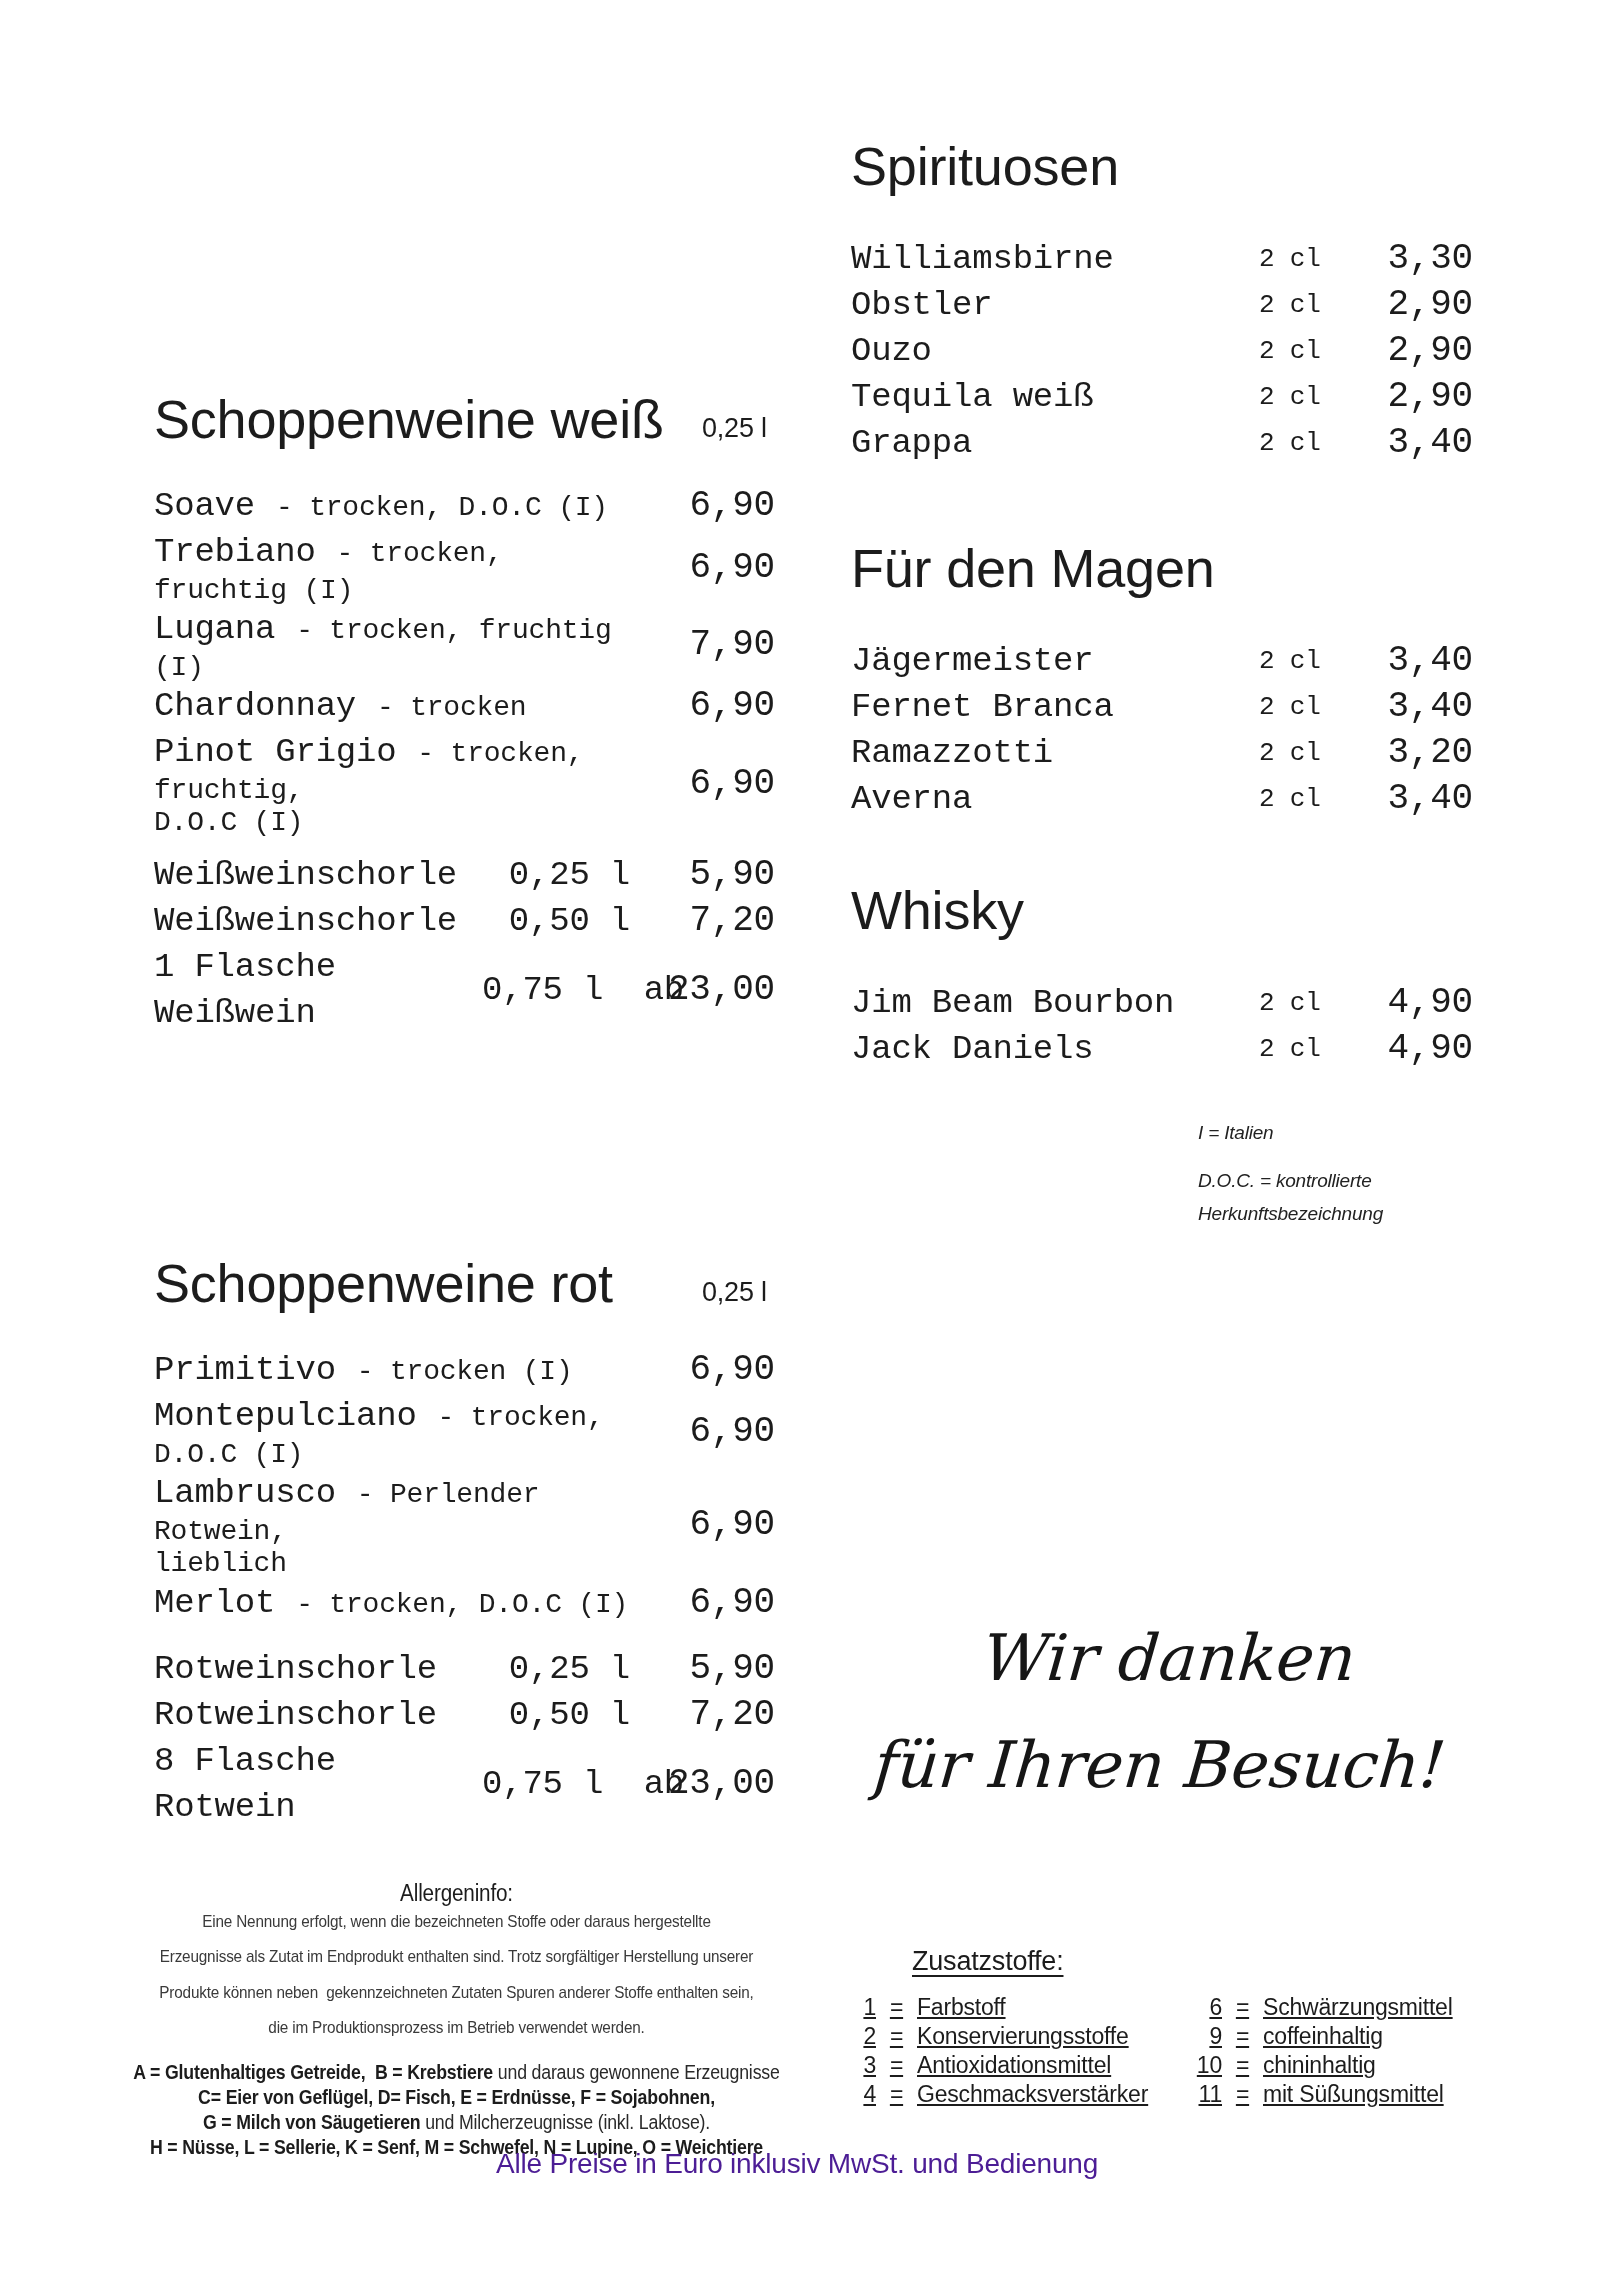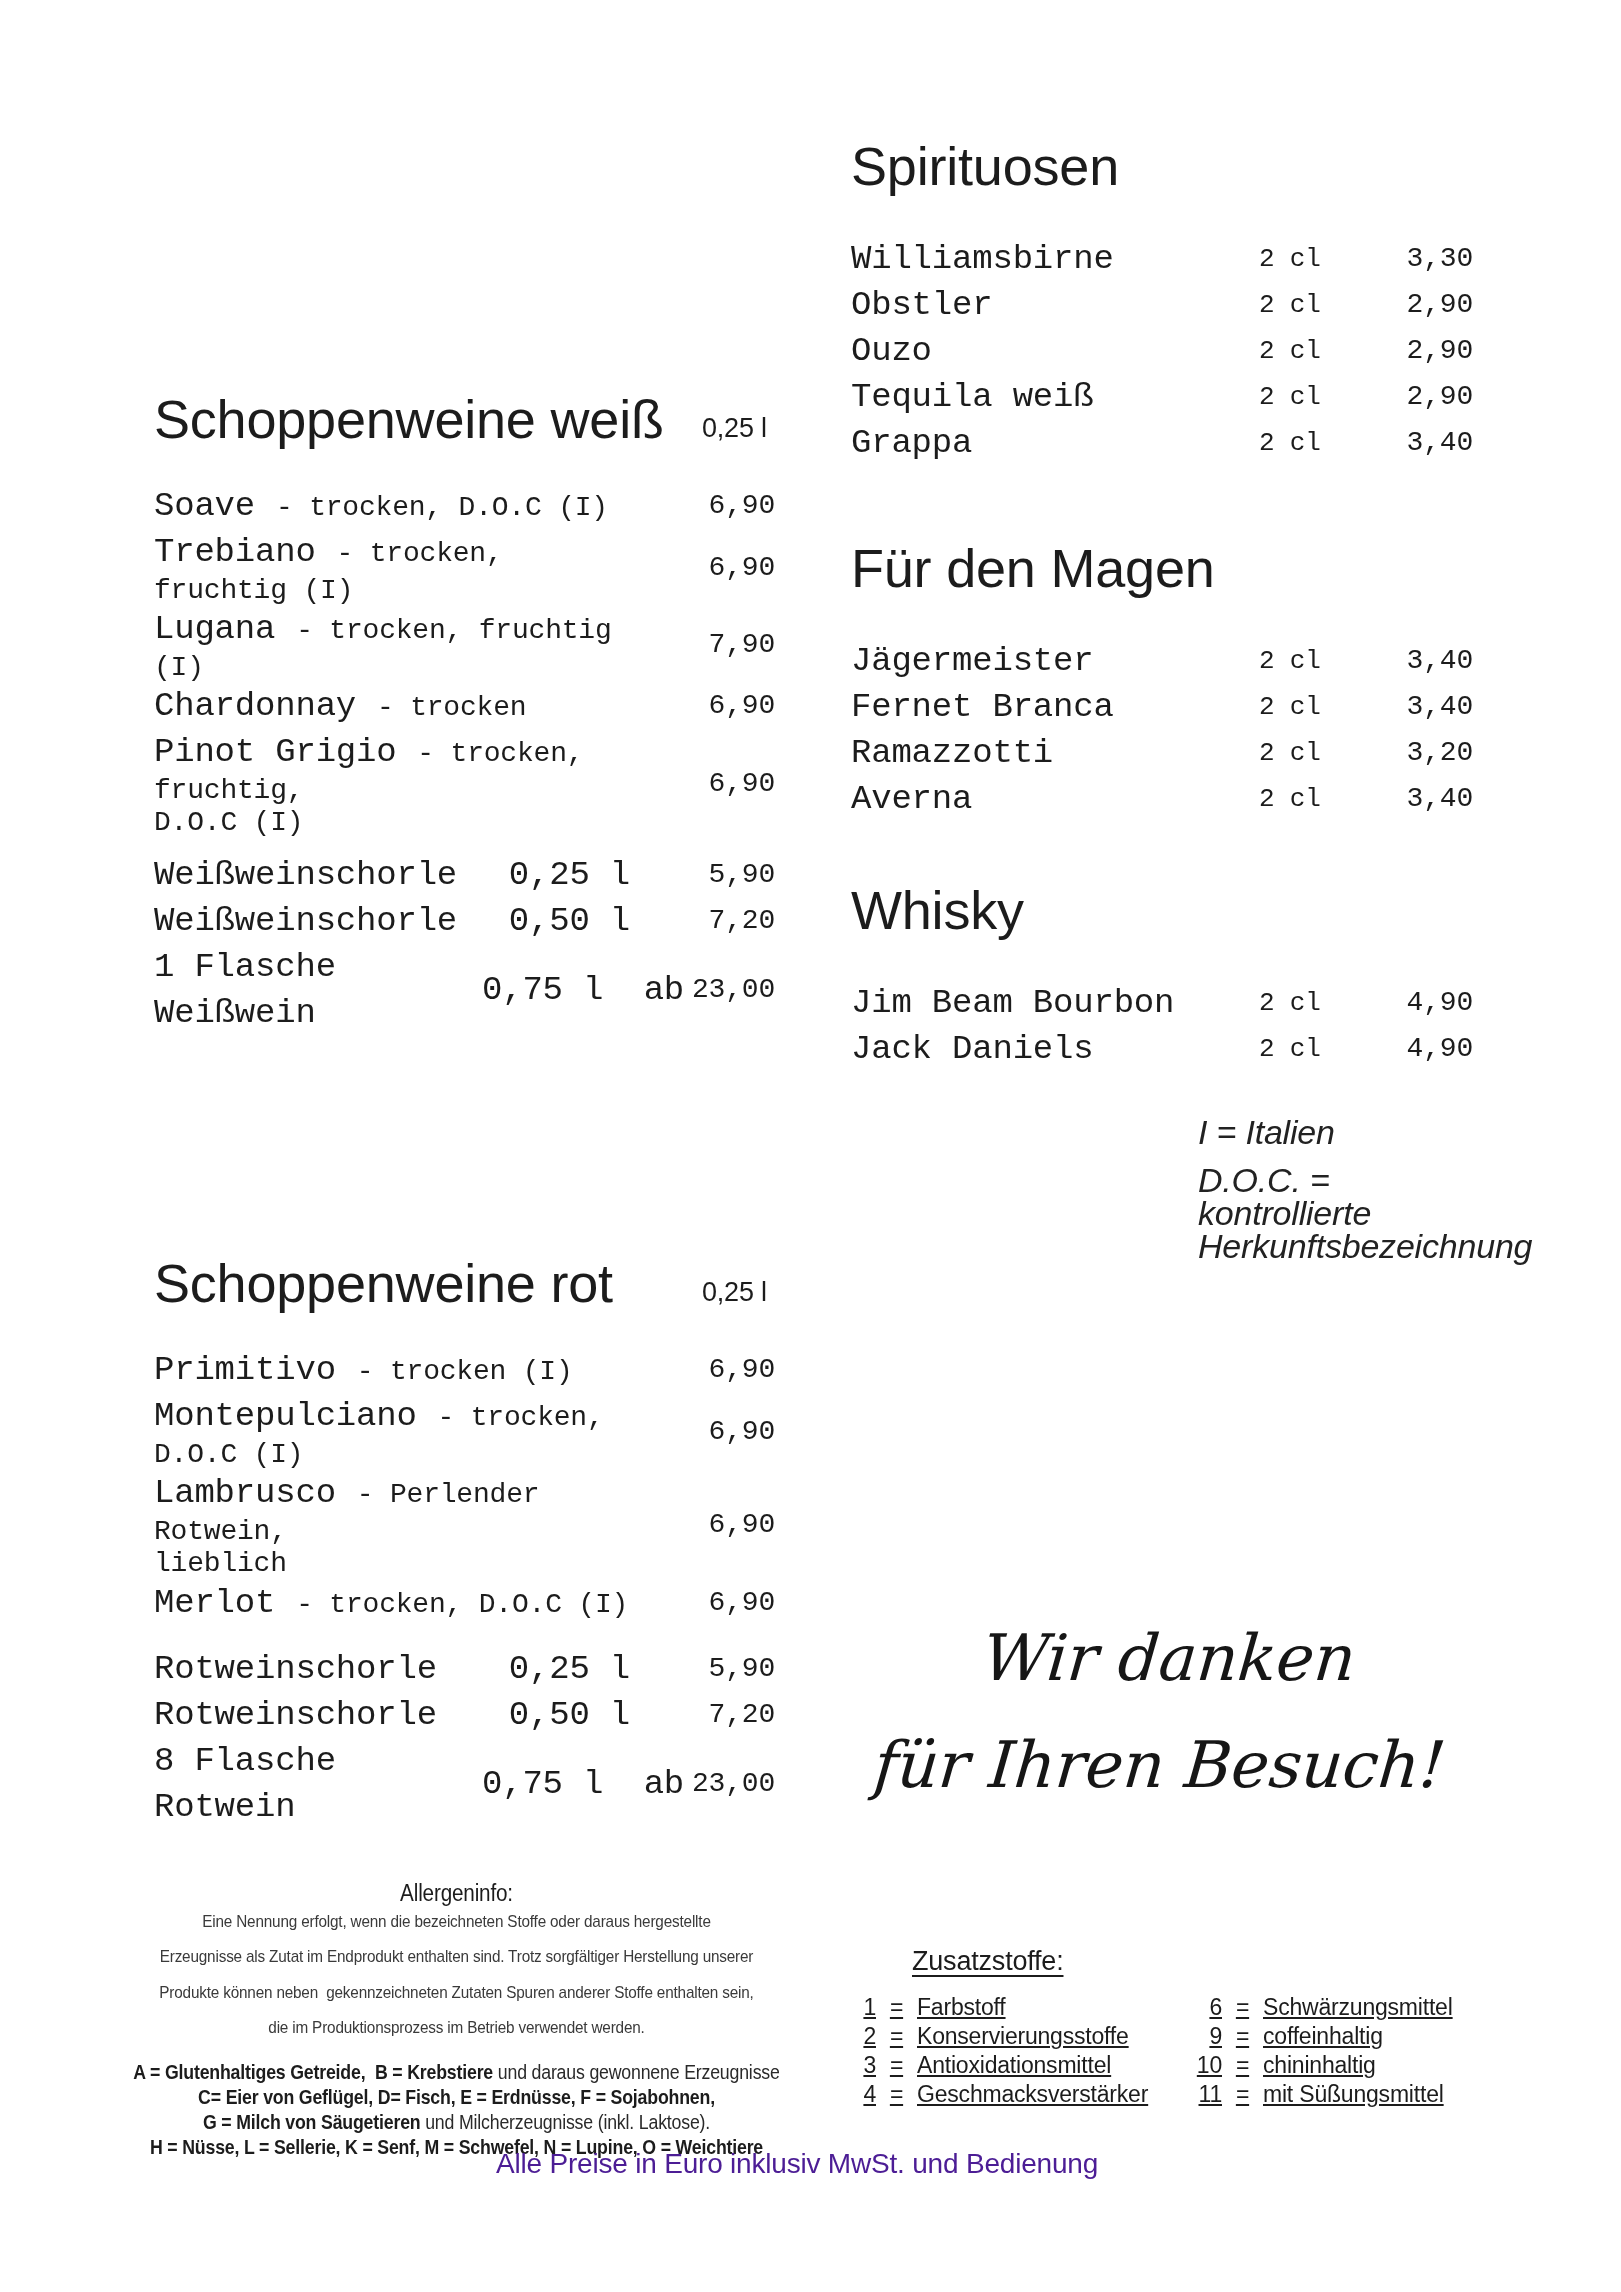--- a/index.html
+++ b/index.html
@@ -20,30 +20,30 @@
   .col-right .items{margin-top:38px;}
   .mrow{display:flex;align-items:center;font-family:Liberation Mono, monospace;}
   .nm{flex:1;min-width:0;}
   .iname{font-size:34px;line-height:46px;}
   .idesc{font-size:28px;margin-left:12.5px;}
   .idesc:empty{display:none;}
   .idesc2{display:block;font-size:28px;line-height:33px;}
   .idesc2:empty{display:none;}
   .msize{white-space:pre;font-size:34px;line-height:46px;}
   .msize:empty{display:none;}
-  .price{font-size:28px;line-height:46px;text-align:right;}
+  .price{font-size:36px;line-height:46px;text-align:right;}
   .col-left .msize{width:148px;text-align:right;}
   .col-left .price{width:145px;}
   .col-right .msize{width:100px;text-align:left;font-size:26px;}
   .col-right .price{width:114px;}
   .schorle{margin-top:12.5px;}
   #sec-rot .schorle{margin-top:19.7px;}
 
   
-  #sec-legend{left:1198px;top:1116px;width:297px;font-style:italic;font-size:34px;line-height:33px;color:#222;}
+  #sec-legend{left:1198px;top:1116px;width:297px;font-style:italic;font-size:19px;line-height:33px;color:#222;}
   .note-line + .note-line{margin-top:15px;}
 
   
   #sec-thanks{
     left:833px;top:1605px;width:663px;text-align:center;
     font-family:"DejaVu Serif",serif;font-style:italic;font-size:64px;line-height:107px;
     transform:skewX(-5deg);color:#161616;
   }
   .thanks-line{display:block;white-space:nowrap;}
 

